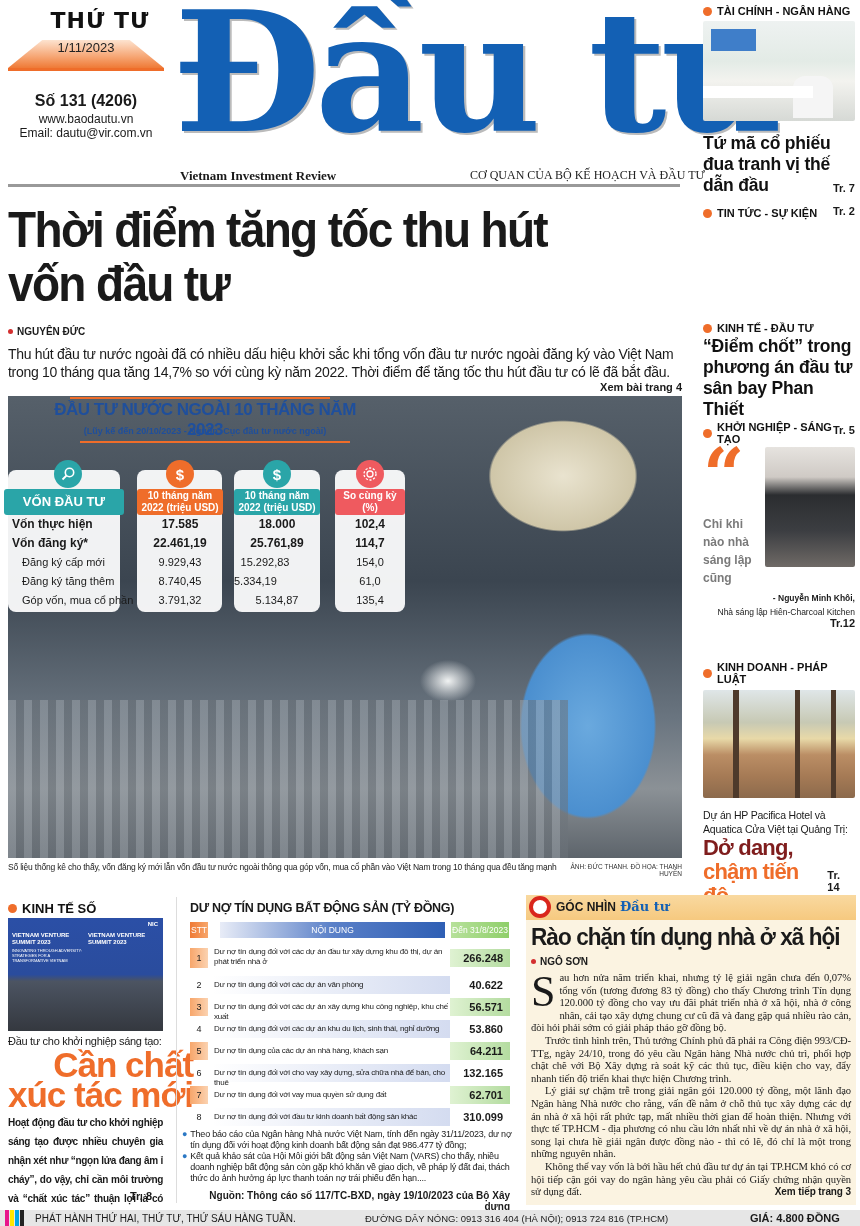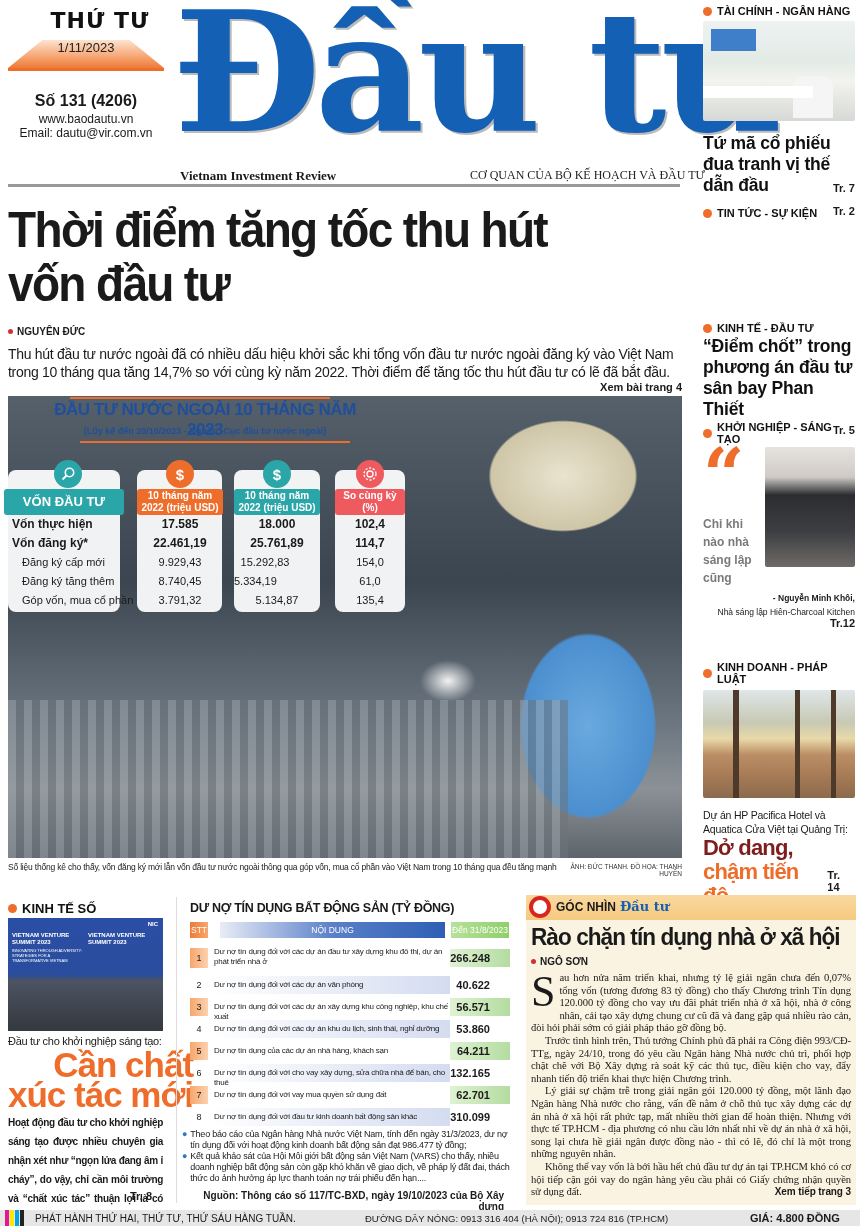--- a/index.html
+++ b/index.html
@@ -65,27 +65,27 @@
   .kts-tr { left: 130px; top: 1190px; font-weight: 700; font-size: 11px; }
   .vsep { left: 176px; top: 897px; width: 1px; height: 306px; background: #ddd; }
 
   
   .tbl-title { left: 190px; top: 901px; font-weight: 700; font-size: 12.5px; letter-spacing: -0.3px; }
   .th { position: absolute; top: 922px; height: 16px; color: #fff; font-size: 8.5px; display: flex; align-items: center; justify-content: center; }
   .trow { position: absolute; left: 190px; width: 320px; font-size: 8px; }
   .trow .stt { position: absolute; left: 0; width: 18px; text-align: center; font-size: 9px; }
   .trow .stt.hl { background: linear-gradient(90deg, #f7a66b, #fbd2b0); }
   .trow .desc { position: absolute; left: 24px; width: 240px; line-height: 10px; letter-spacing: -0.2px; }
-  .trow .val { position: absolute; right: 0; width: 60px; text-align: right; padding-right: 20px; font-weight: 700; font-size: 11px; }
+  .trow .val { position: absolute; right: 0; width: 60px; text-align: right; padding-right: 7px; font-weight: 700; font-size: 11px; }
   .trow .val.hl { background: linear-gradient(90deg, #dff2d2, #b4dca0); }
   .trow .band { position: absolute; left: 22px; width: 238px; background: linear-gradient(90deg, rgba(255,255,255,0), rgba(183,196,230,.6)); }
   .notes { left: 182px; top: 1129px; width: 330px; font-size: 9px; line-height: 11px; letter-spacing: -0.2px; }
   .notes .n { display: flex; gap: 3px; }
   .notes .bdot { color: #2b78c4; flex: none; }
-  .source { left: 184px; top: 1190px; width: 320px; text-align: right; font-weight: 700; font-size: 10px; }
+  .source { left: 190px; top: 1190px; width: 320px; text-align: right; font-weight: 700; font-size: 10px; }
 
   
   .gn-box { left: 526px; top: 895px; width: 330px; height: 310px; background: #fbf3e1; }
   .gn-bar { left: 526px; top: 895px; width: 330px; height: 25px; background: linear-gradient(180deg, #f9d9a0, #f6c97f); }
   .gn-icon { left: 529px; top: 896px; width: 22px; height: 22px; border-radius: 50%; border: 4px solid #d9261c; background: #fff; }
   .gn-label { left: 556px; top: 899px; font-weight: 700; font-size: 12px; }
   .gn-label .brand { color: #1360b4; font-family: "DejaVu Serif", serif; font-size: 13px; margin-left: 4px; }
   .gn-head { left: 531px; top: 923px; font-weight: 700; font-size: 24px; letter-spacing: -1px; transform: scaleX(0.94); transform-origin: left top; white-space: nowrap; }
   .gn-by { left: 531px; top: 956px; }
   .gn-body { left: 531px; top: 972px; width: 320px; font-family: "Liberation Serif", serif; font-size: 10.6px; line-height: 12.6px; text-align: justify; letter-spacing: -0.1px; }
@@ -321,21 +321,21 @@
 <div class="trow" style="top:1107px; height:20px;">
   <div class="band" style="top:1px; height:18px;"></div>
   <div class="stt" style="top:1px; height:18px; line-height:18px;">8</div>
   <div class="desc" style="top:5px;">Dư nợ tín dụng đối với đầu tư kinh doanh bất động sản khác</div>
   <div class="val" style="top:1px; height:18px; line-height:18px;">310.099</div>
 </div>
 
 <div class="abs notes">
   <div class="n">
       <span class="bdot">●</span>
-      <span>Theo báo cáo của Ngân hàng Nhà nước Việt Nam, tính đến ngày 31/3/2023, dư nợ tín dụng đối với hoạt động kinh doanh bất động sản đạt 986.477 tỷ đồng;</span>
+      <span>Theo báo cáo của Ngân hàng Nhà nước Việt Nam, tính đến ngày 31/11/2023, dư nợ tín dụng đối với hoạt động kinh doanh bất động sản đạt 986.477 tỷ đồng;</span>
     </div>
   <div class="n">
       <span class="bdot">●</span>
       <span>Kết quả khảo sát của Hội Môi giới bất động sản Việt Nam (VARS) cho thấy, nhiều doanh nghiệp bất động sản còn gặp khó khăn về giao dịch, về pháp lý đất đai, thách thức do ảnh hưởng áp lực thanh toán nợ trái phiếu đến hạn....</span>
     </div>
 </div>
 <div class="abs source">Nguồn: Thông cáo số 117/TC-BXD, ngày 19/10/2023 của Bộ Xây dựng</div>
 
 <div class="abs gn-box"></div>
 <div class="abs gn-bar"></div>

